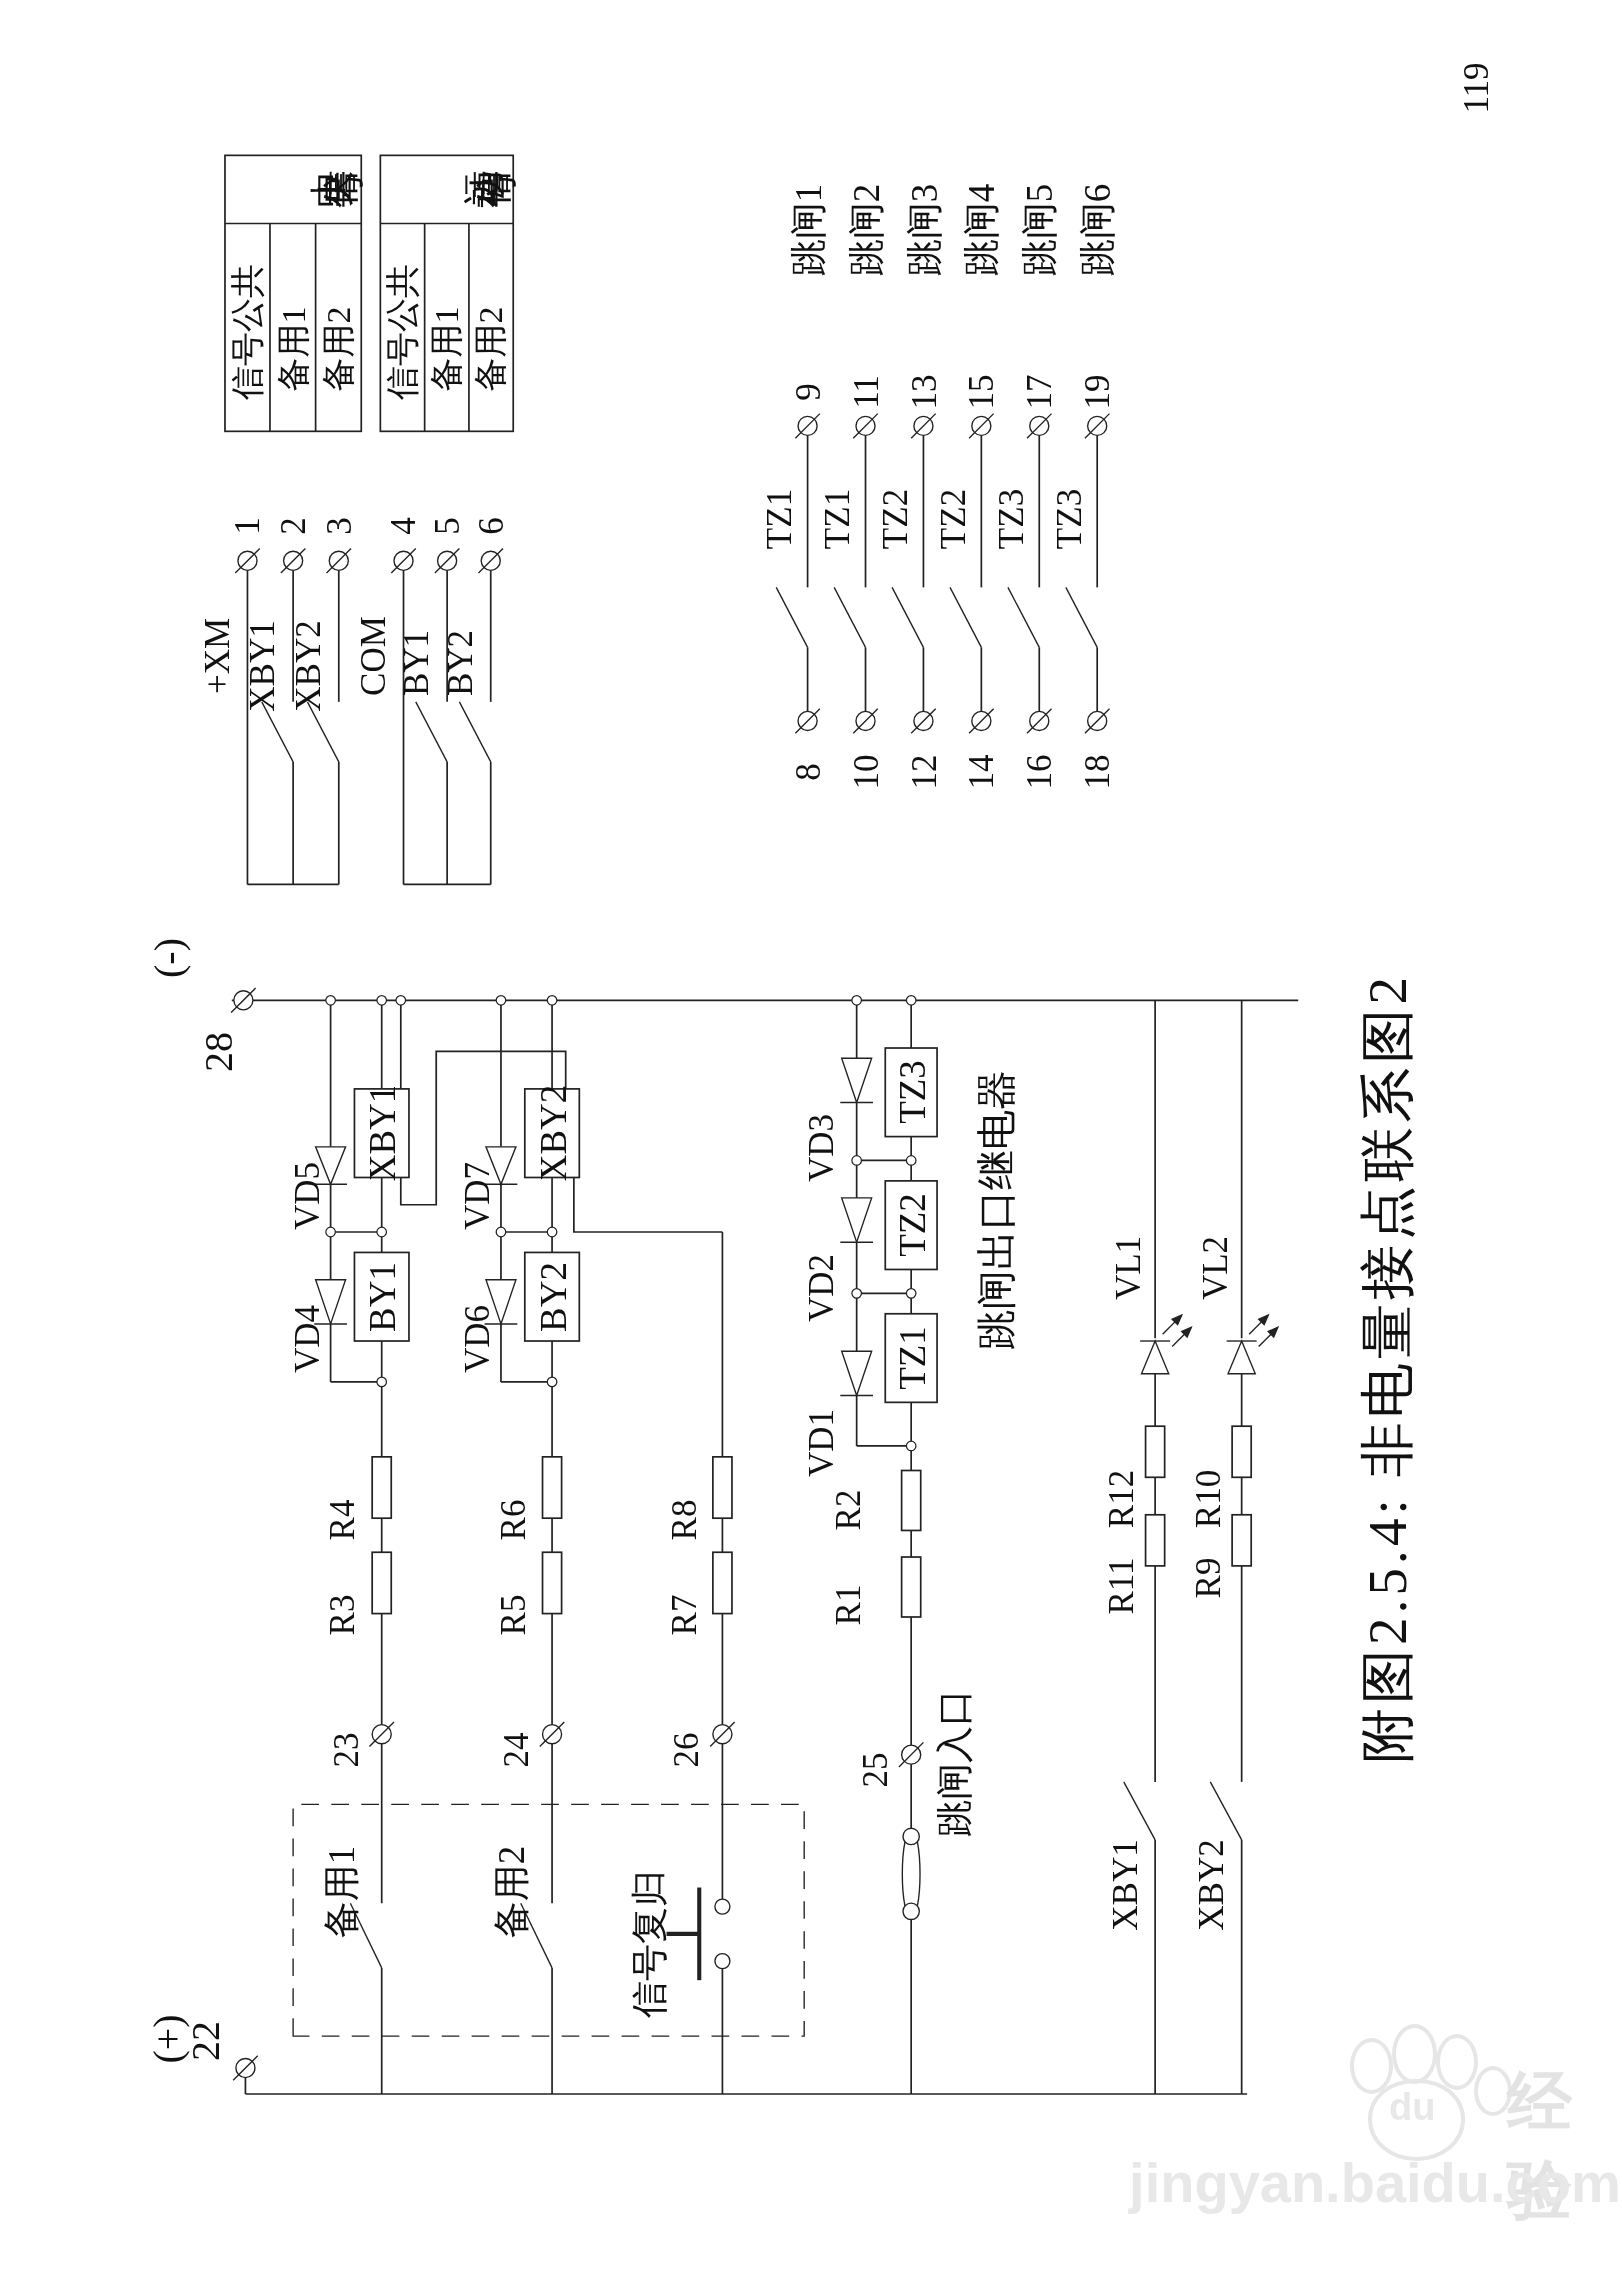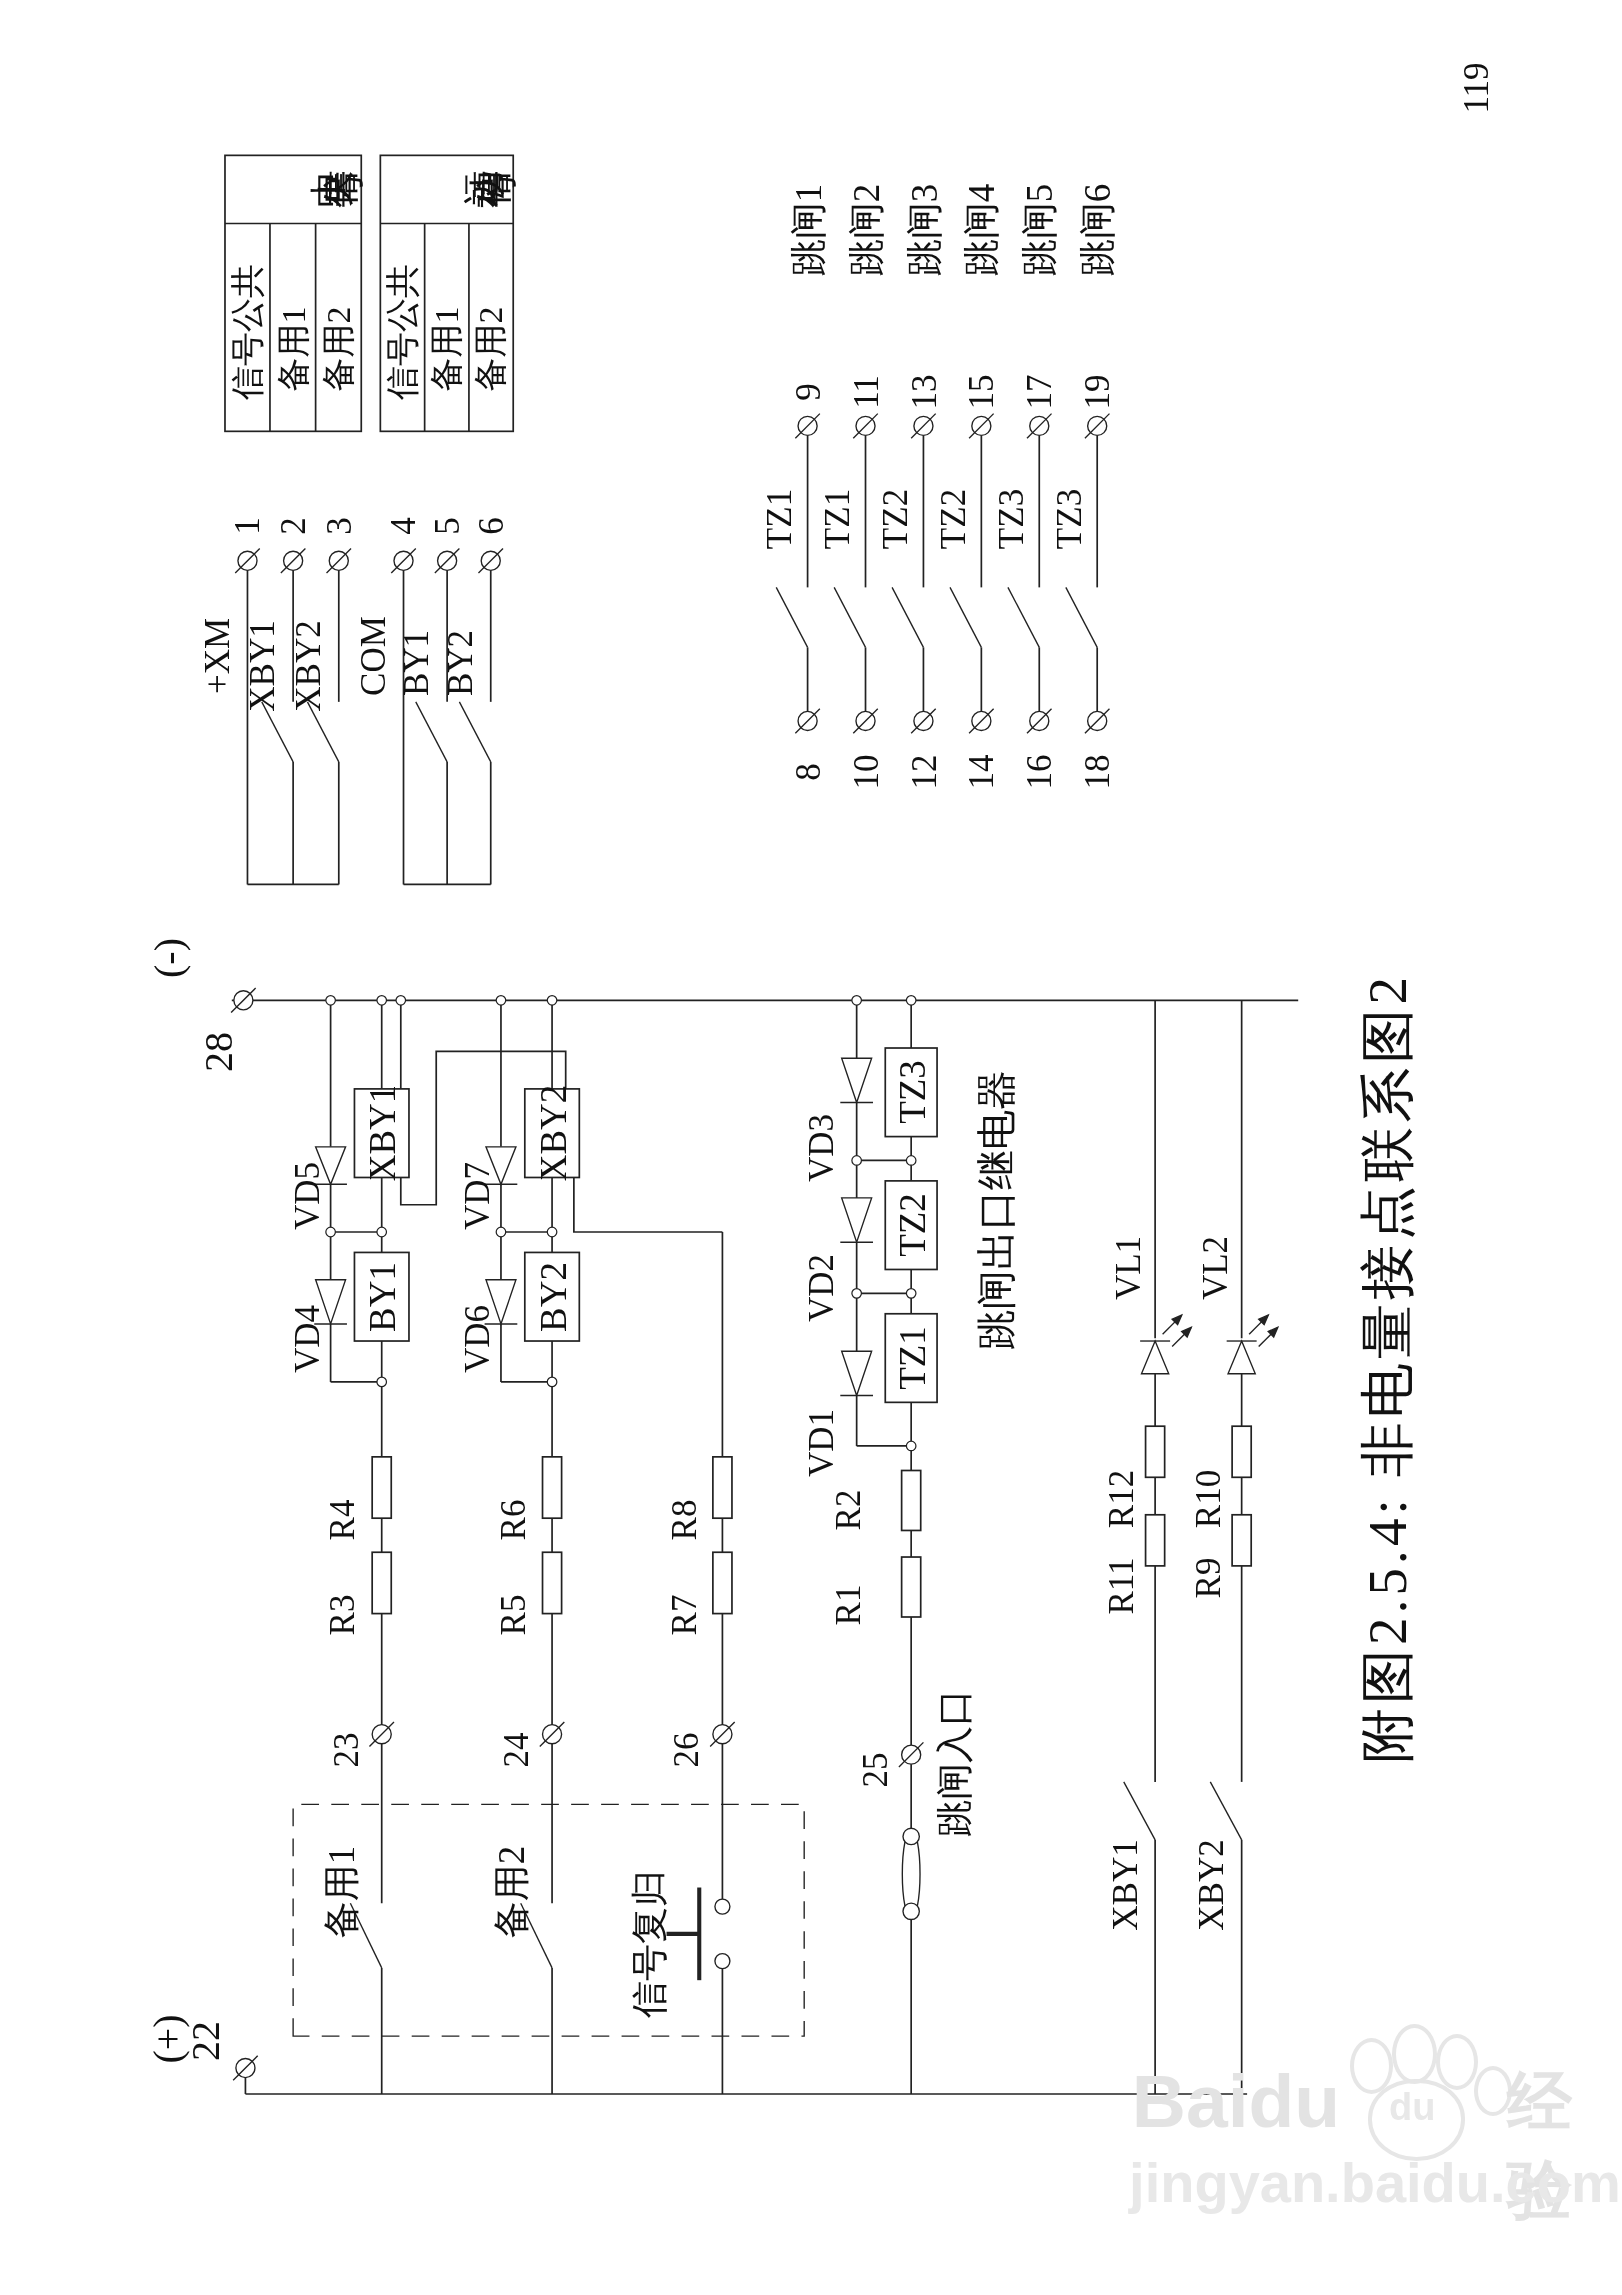--- a/index.html
+++ b/index.html
@@ -405,21 +405,20 @@
 <div class="lbl s50" style="left:1963px;top:403px">信号公共</div>
 <div class="lbl s50" style="left:1946px;top:447px">备用1</div>
 <div class="lbl s50" style="left:1946px;top:491px">备用2</div>
 
 <div class="lbl cap" style="left:927px;top:1387px">附图2.5.4: 非电量接点联系图2</div>
 <div class="lbl" style="left:2207px;top:1476px">119</div>
 
 </div>
 
 <div style="position:absolute;left:1125px;top:2031px;width:491px;height:198px;">
-  <span class="wm" style="left:6.8px;top:27px;font-size:75px;">Baidu</span>
   <span>
     <span class="wm-ell" style="left:225px;top:6.8px;width:35px;height:48px;"></span>
     <span class="wm-ell" style="left:267px;top:-6.8px;width:37px;height:52px;"></span>
     <span class="wm-ell" style="left:311px;top:2.7px;width:34px;height:48px;"></span>
     <span class="wm-ell" style="left:349px;top:35px;width:30px;height:42px;"></span>
     <span class="wm-ell" style="left:243px;top:48px;width:89px;height:74px;border-radius:48% 48% 50% 50%;"></span>
   </span>
   <span class="wm" style="left:264px;top:55px;font-size:38px;color:#e8e8e8;">du</span>
   <span class="wm" style="left:382px;top:27px;font-size:65px;">经验</span>
   <span class="wm" style="left:4.1px;top:119px;font-size:56px;color:#e8e8e8;">jingyan.baidu.com</span>

